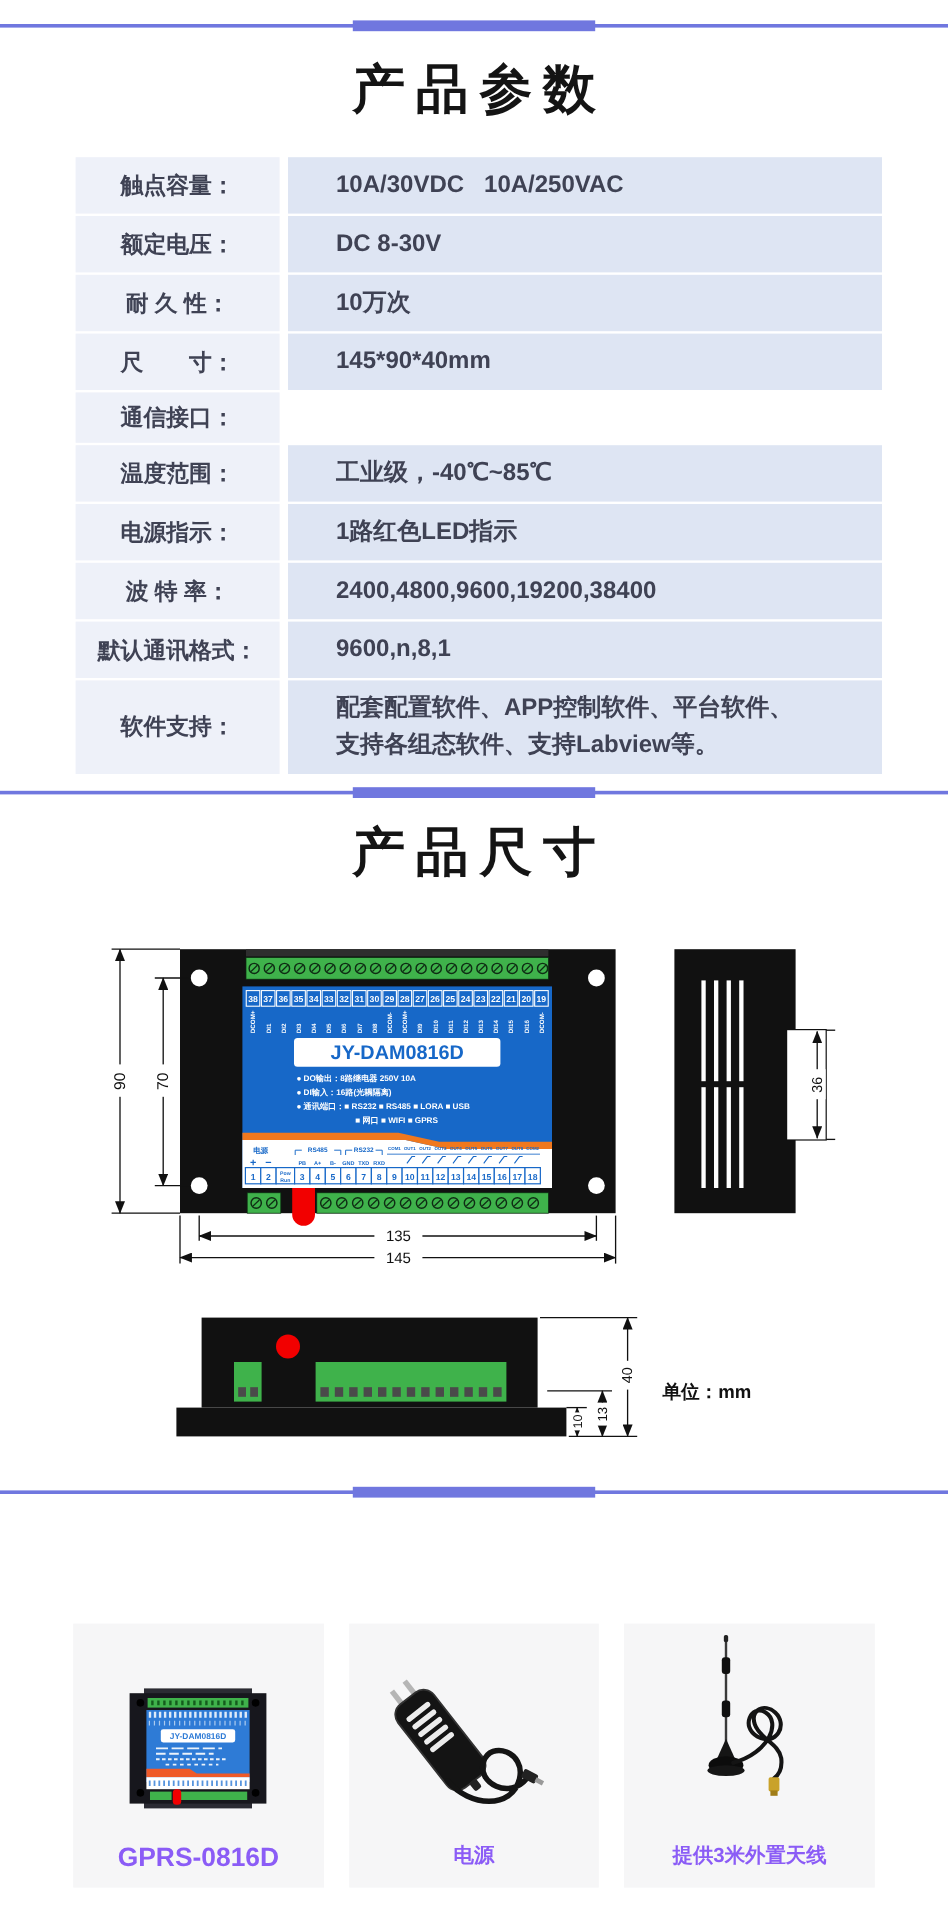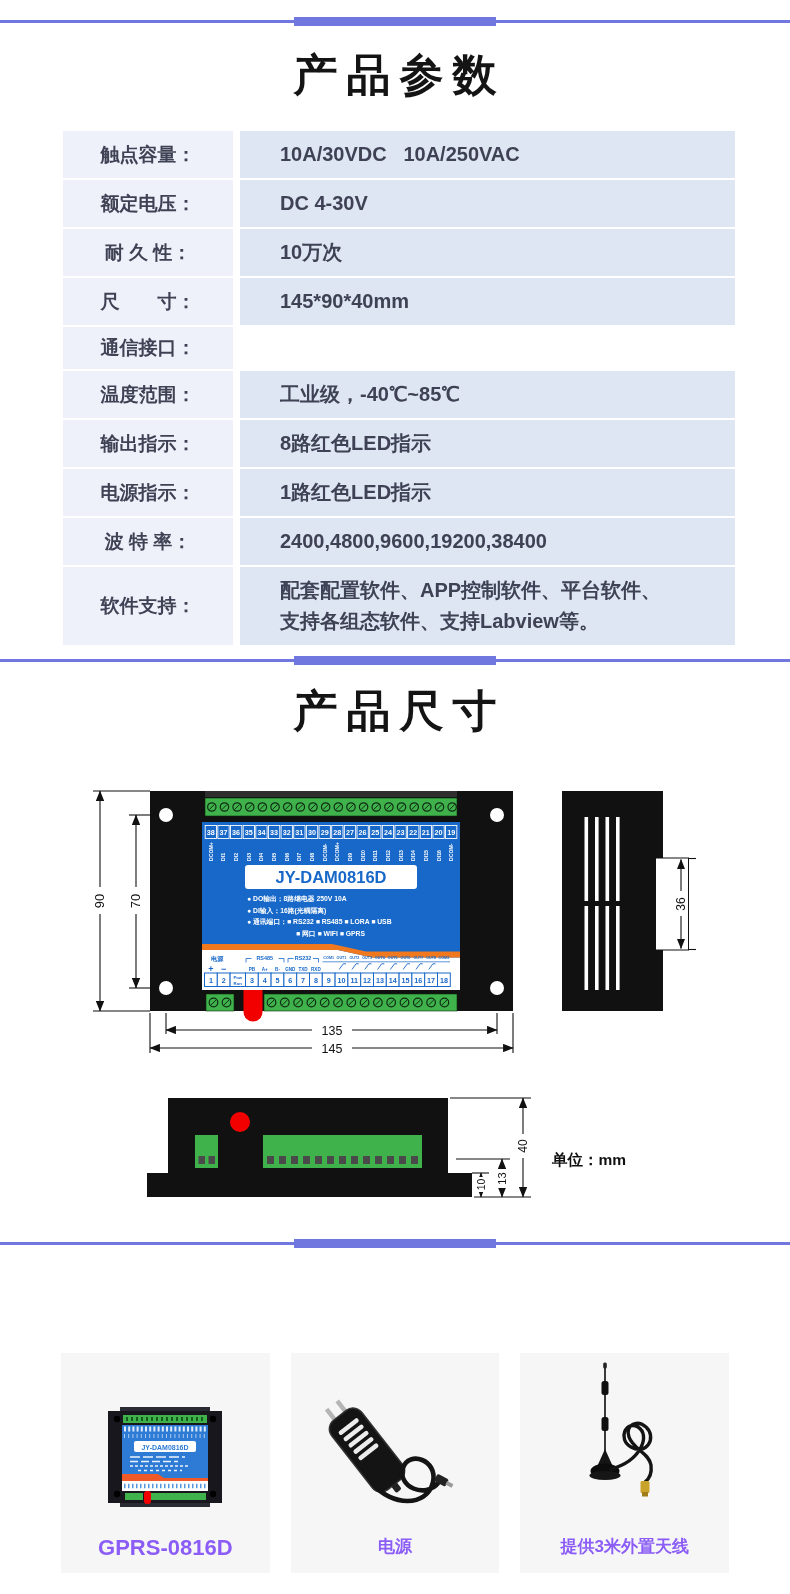--- a/index.html
+++ b/index.html
@@ -44,48 +44,48 @@
     <div class="dbar"></div>
   </div>
   <h1 class="sec-title" style="top:50px">产品参数</h1>
   <div class="param-table" id="param-table" style="top:131px">
       <div class="param-row">
         <div class="param-label">触点容量：</div>
         <div class="param-value">10A/30VDC   10A/250VAC</div>
       </div>
       <div class="param-row">
         <div class="param-label">额定电压：</div>
-        <div class="param-value">DC 4-30V</div>
+        <div class="param-value">DC 8-30V</div>
       </div>
       <div class="param-row">
         <div class="param-label">耐 久 性：</div>
         <div class="param-value">10万次</div>
       </div>
       <div class="param-row">
         <div class="param-label">尺　　寸：</div>
         <div class="param-value">145*90*40mm</div>
       </div>
       <div class="param-row">
         <div class="param-label">通信接口：</div>
       </div>
       <div class="param-row">
         <div class="param-label">温度范围：</div>
         <div class="param-value">工业级，-40℃~85℃</div>
       </div>
       <div class="param-row">
-        <div class="param-label">输出指示：</div>
-        <div class="param-value">8路红色LED指示</div>
-      </div>
-      <div class="param-row">
         <div class="param-label">电源指示：</div>
         <div class="param-value">1路红色LED指示</div>
       </div>
       <div class="param-row">
         <div class="param-label">波 特 率：</div>
         <div class="param-value">2400,4800,9600,19200,38400</div>
+      </div>
+      <div class="param-row">
+        <div class="param-label">默认通讯格式：</div>
+        <div class="param-value">9600,n,8,1</div>
       </div>
       <div class="param-row">
         <div class="param-label">软件支持：</div>
         <div class="param-value">配套配置软件、APP控制软件、平台软件、支持各组态软件、支持Labview等。</div>
       </div>
     </div>
 
   <div class="divider" style="top:656px">
     <div class="dline"></div>
     <div class="dbar"></div>

